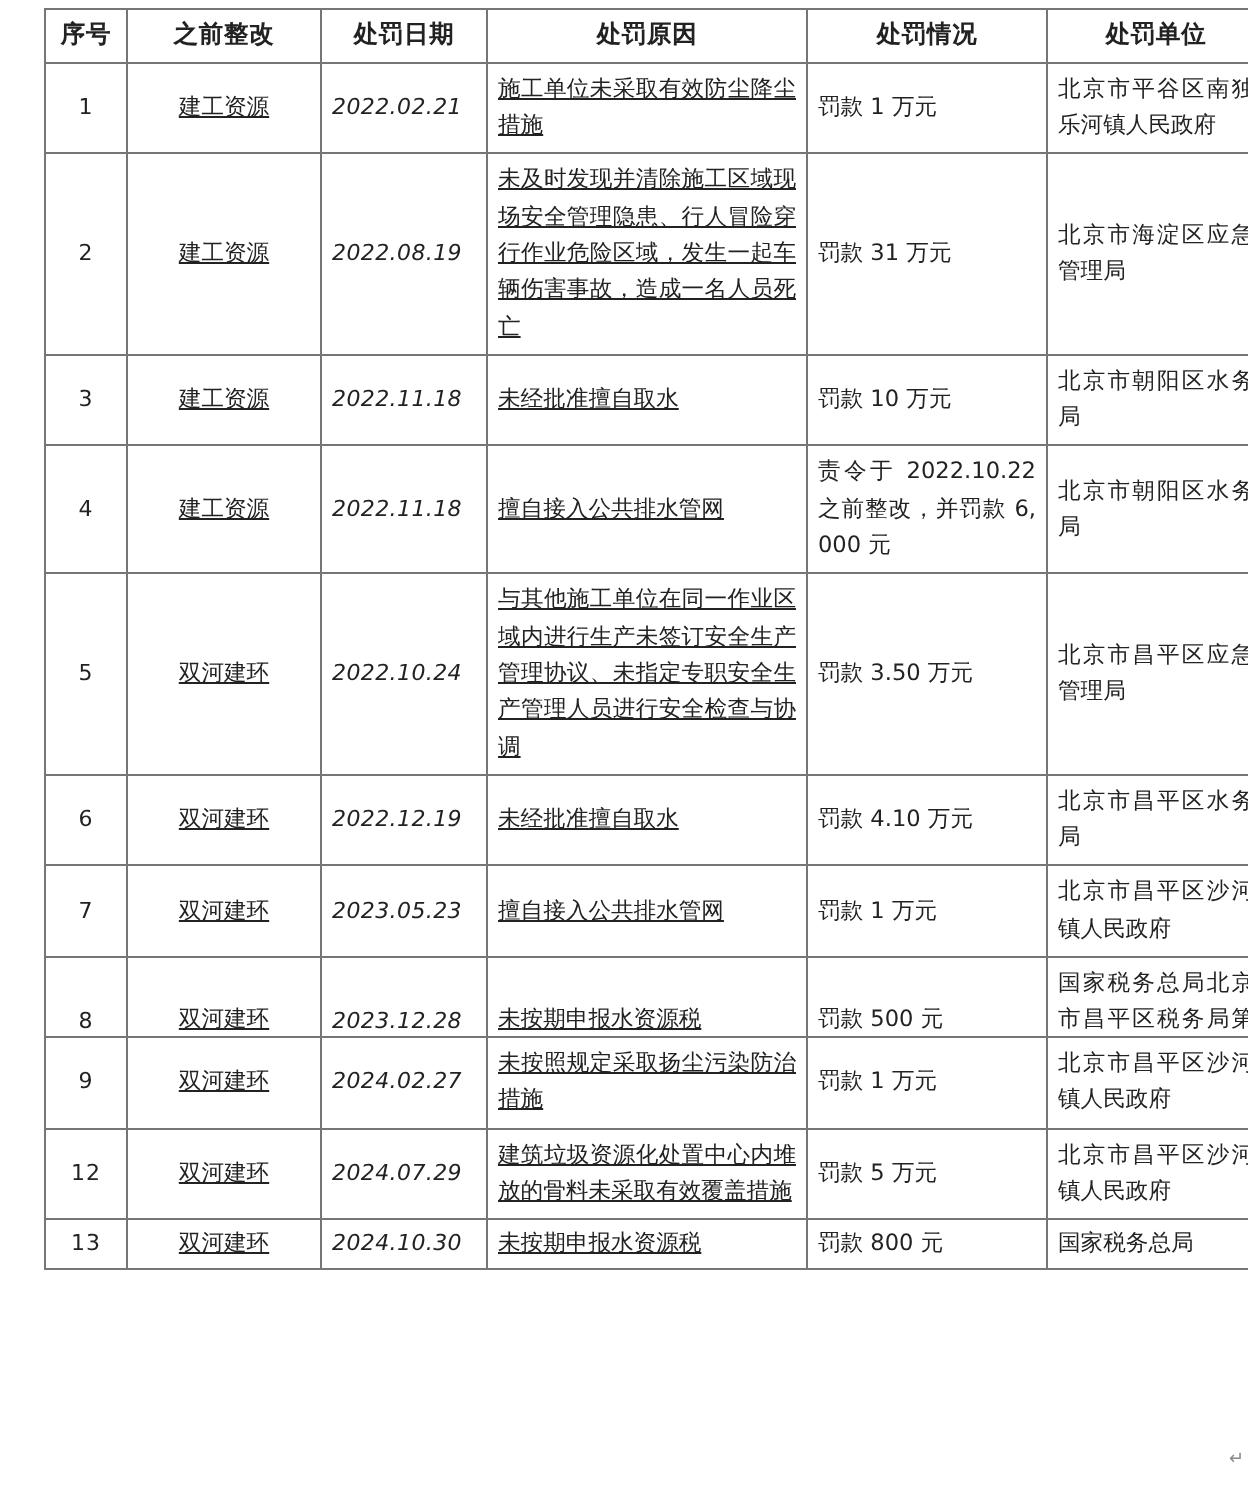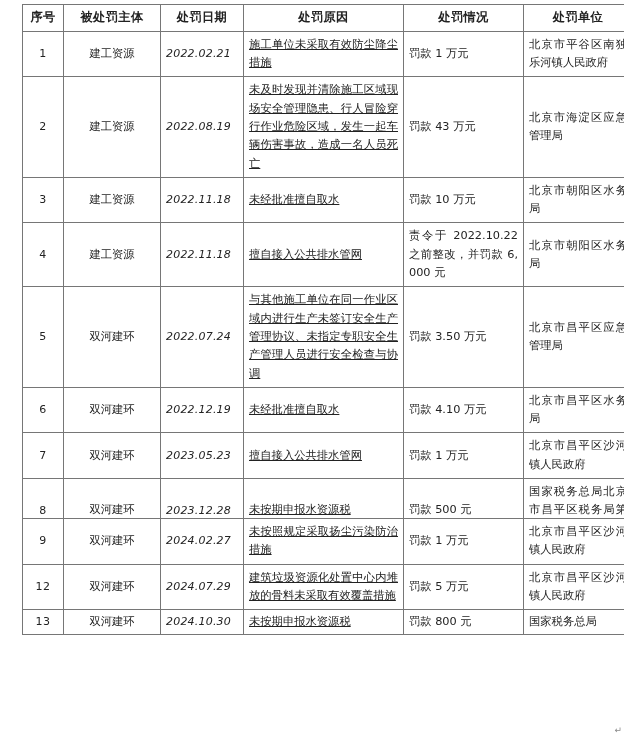--- a/index.html
+++ b/index.html
@@ -61,20 +61,21 @@
   col.c-amount { width: 120px; }
   col.c-org    { width: 109px; }
 
   td.idx {
     text-align: center;
     font-size: 11px;
     letter-spacing: 0.5px;
   }
   td.subj {
     text-align: center;
+    text-decoration: underline;
   }
   td.date {
     text-align: left;
     font-size: 11px;
     letter-spacing: 0.2px;
     font-style: italic;
   }
   td.reason {
     text-align: justify;
     text-align-last: left;
@@ -122,42 +123,42 @@
         <col class="c-idx">
           <col class="c-subj">
           <col class="c-date">
         <col class="c-reason">
           <col class="c-amount">
           <col class="c-org">
       </colgroup>
       <thead>
         <tr>
           <th>序号</th>
-          <th>被处罚主体</th>
+          <th>之前整改</th>
           <th>处罚日期</th>
           <th>处罚原因</th>
           <th>处罚情况</th>
           <th>处罚单位</th>
         </tr>
       </thead>
       <tbody id="tbody-top">
           <tr>
             <td class="idx">1</td>
             <td class="subj">建工资源</td>
             <td class="date">2022.02.21</td>
             <td class="reason">施工单位未采取有效防尘降尘措施</td>
             <td class="amount short">罚款 1 万元</td>
             <td class="org">北京市平谷区南独乐河镇人民政府</td>
           </tr>
           <tr>
             <td class="idx">2</td>
             <td class="subj">建工资源</td>
             <td class="date">2022.08.19</td>
             <td class="reason">未及时发现并清除施工区域现场安全管理隐患、行人冒险穿行作业危险区域，发生一起车辆伤害事故，造成一名人员死亡</td>
-            <td class="amount short">罚款 43 万元</td>
+            <td class="amount short">罚款 31 万元</td>
             <td class="org">北京市海淀区应急管理局</td>
           </tr>
           <tr>
             <td class="idx">3</td>
             <td class="subj">建工资源</td>
             <td class="date">2022.11.18</td>
             <td class="reason">未经批准擅自取水</td>
             <td class="amount short">罚款 10 万元</td>
             <td class="org">北京市朝阳区水务局</td>
           </tr>
@@ -165,21 +166,21 @@
             <td class="idx">4</td>
             <td class="subj">建工资源</td>
             <td class="date">2022.11.18</td>
             <td class="reason">擅自接入公共排水管网</td>
             <td class="amount">责令于 2022.10.22 之前整改，并罚款 6,000 元</td>
             <td class="org">北京市朝阳区水务局</td>
           </tr>
           <tr>
             <td class="idx">5</td>
             <td class="subj">双河建环</td>
-            <td class="date">2022.07.24</td>
+            <td class="date">2022.10.24</td>
             <td class="reason">与其他施工单位在同一作业区域内进行生产未签订安全生产管理协议、未指定专职安全生产管理人员进行安全检查与协调</td>
             <td class="amount short">罚款 3.50 万元</td>
             <td class="org">北京市昌平区应急管理局</td>
           </tr>
           <tr>
             <td class="idx">6</td>
             <td class="subj">双河建环</td>
             <td class="date">2022.12.19</td>
             <td class="reason">未经批准擅自取水</td>
             <td class="amount short">罚款 4.10 万元</td>

